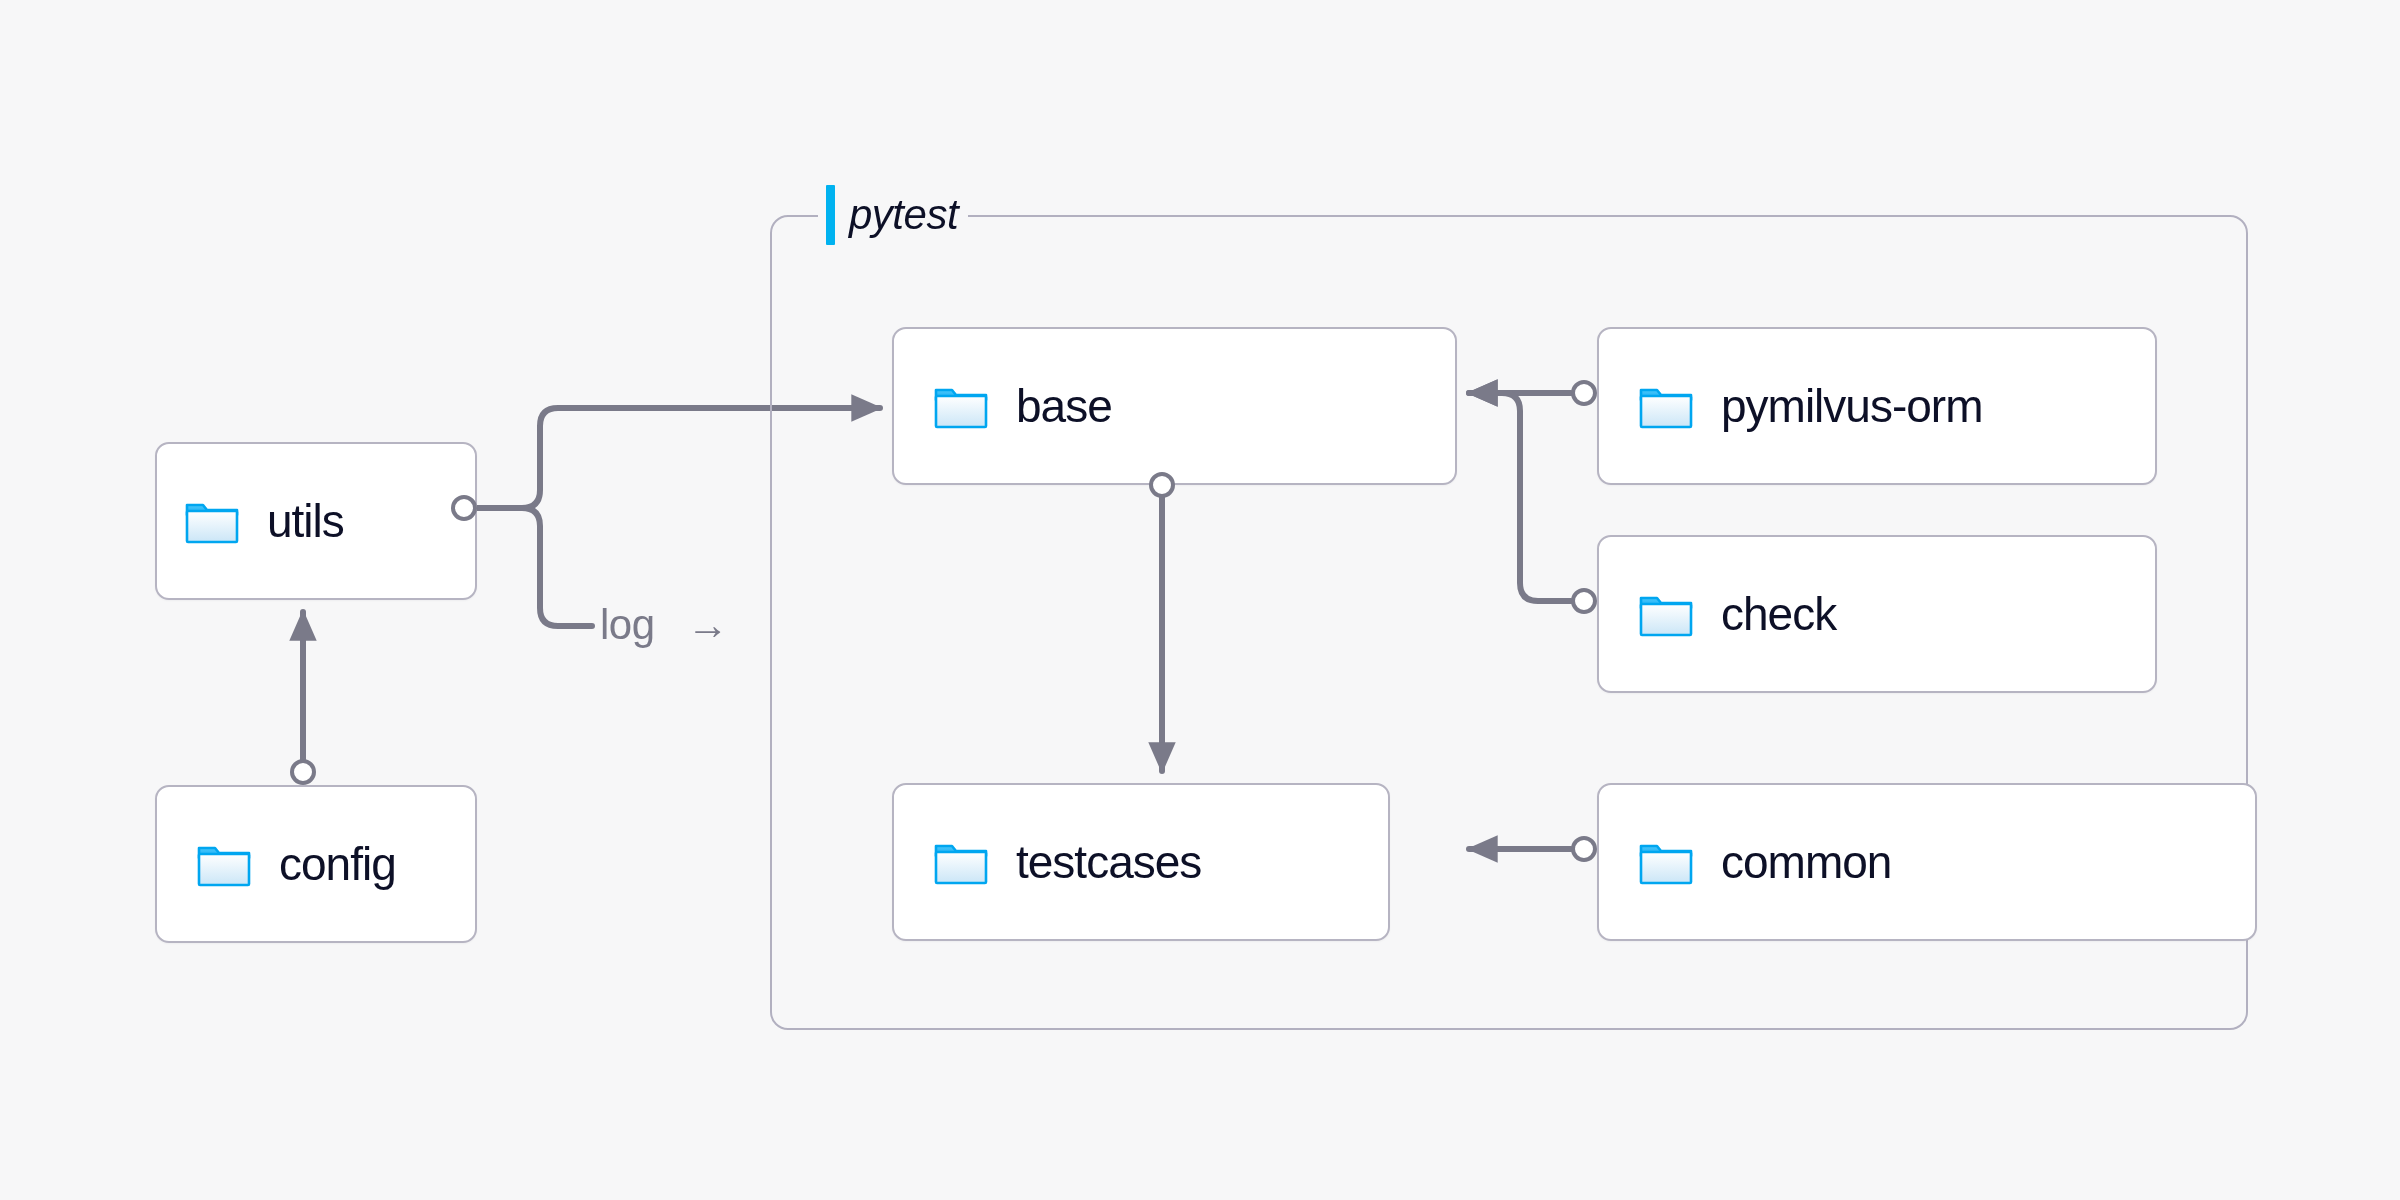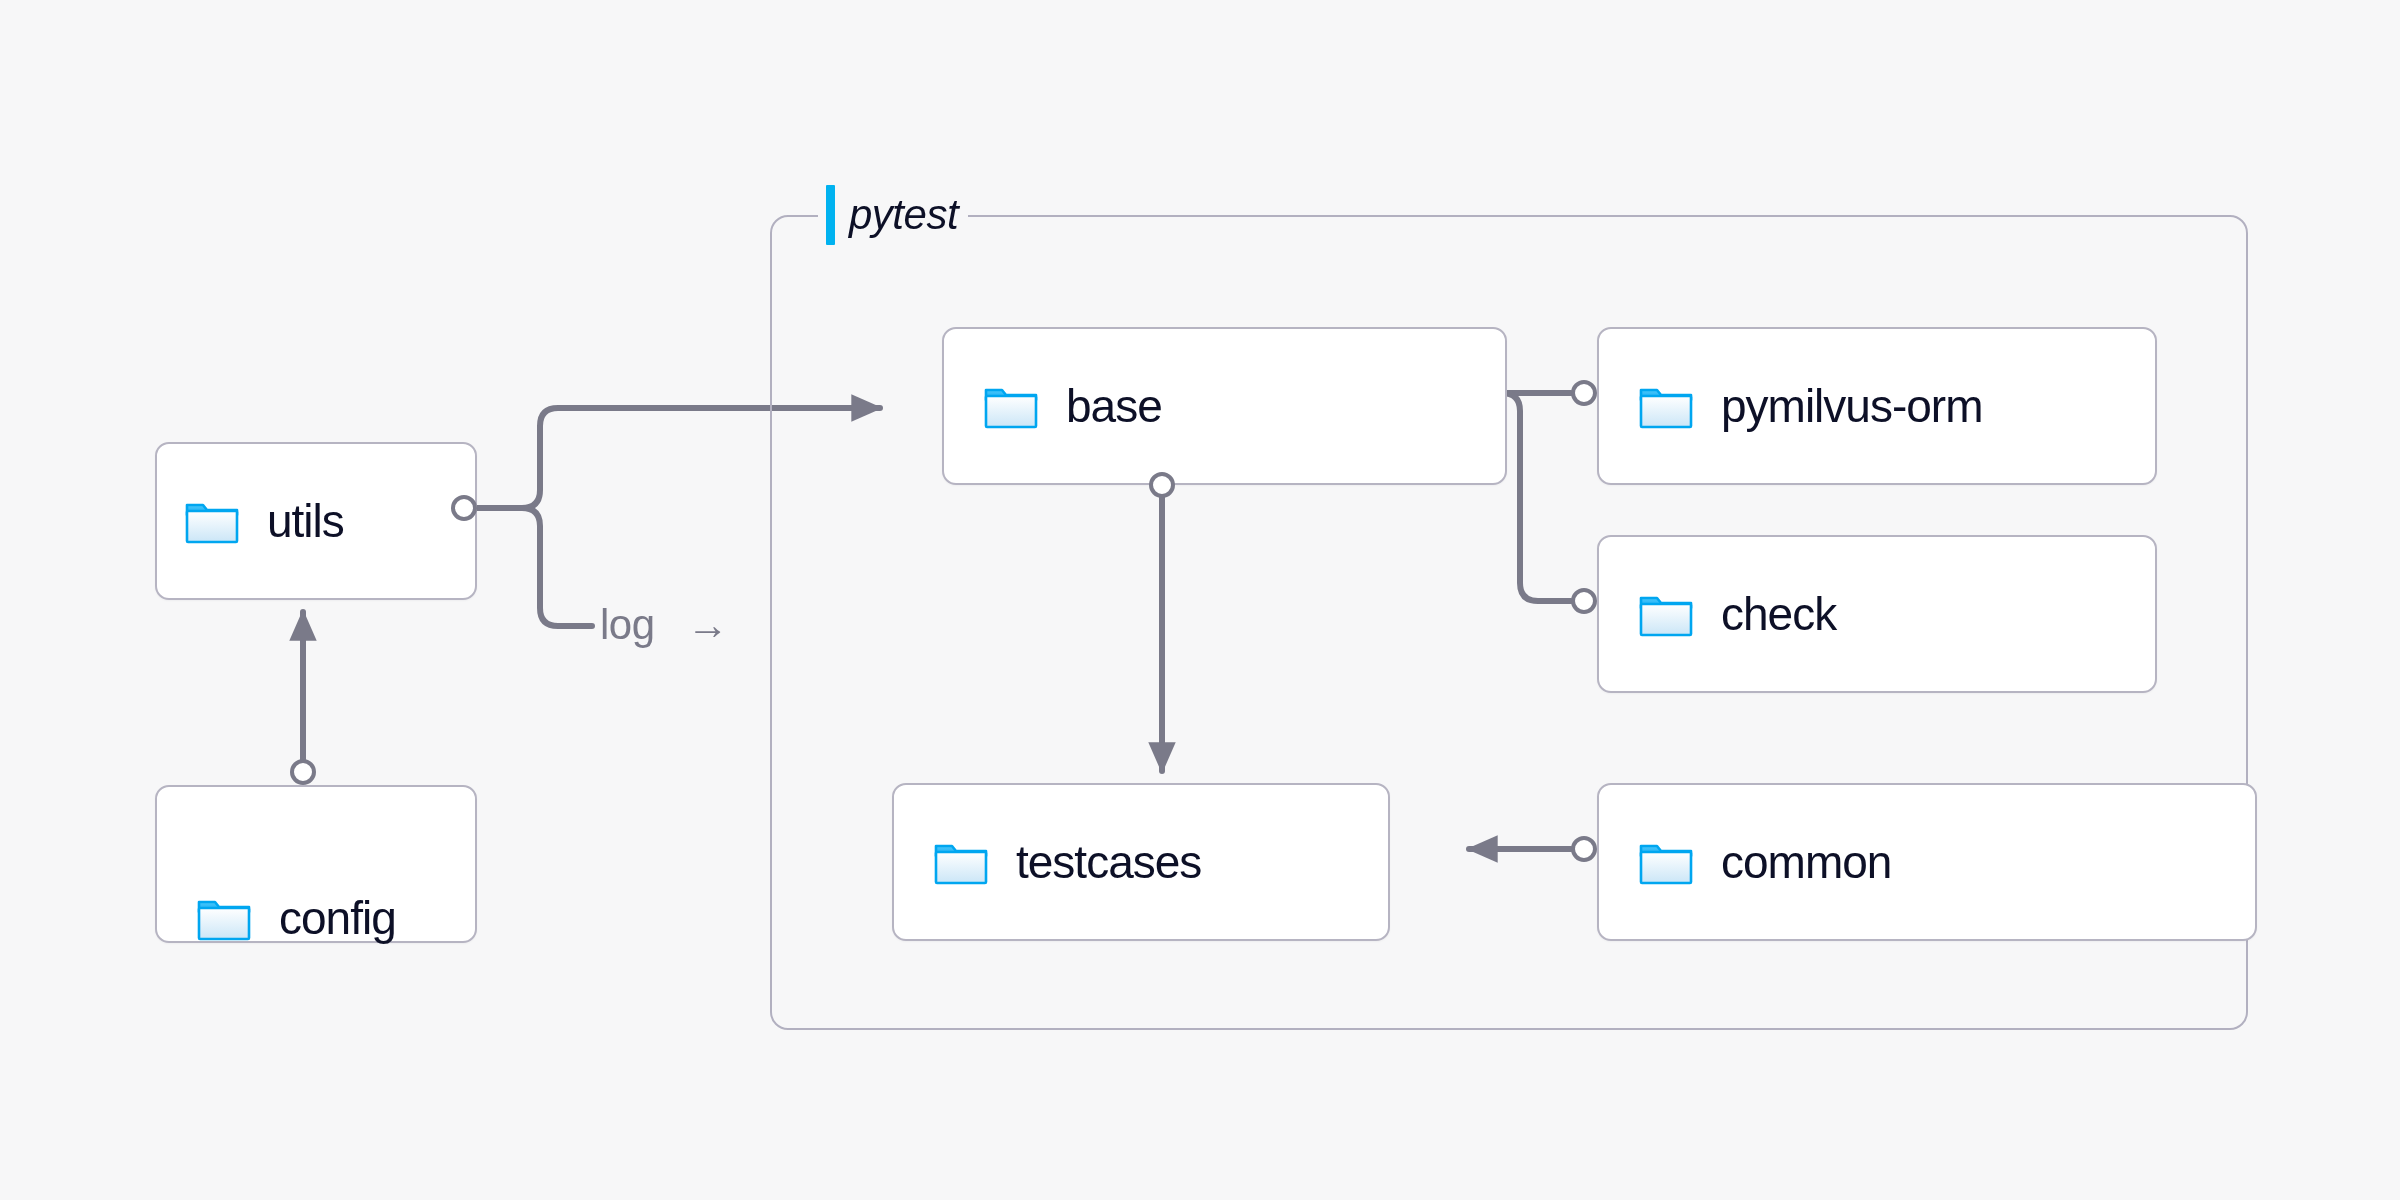--- a/index.html
+++ b/index.html
@@ -161,30 +161,30 @@
 
   <div class="node" style="left:155px; top:442px; width:322px; height:158px;padding-left:28px;">
     <svg class="folder-icon" viewBox="0 0 54 46" xmlns="http://www.w3.org/2000/svg">
       <path d="M2 7 h16 l4 5 h30 v5 H2 z" fill="url(#folderTabGrad)" stroke="#00a6f0" stroke-width="2.6" stroke-linejoin="round"></path>
       <rect x="2" y="13" width="50" height="31" rx="1" fill="url(#folderGrad)" stroke="#00a6f0" stroke-width="2.6"></rect>
     </svg>
     <span class="node-label">utils</span>
   </div>
   <div class="port" style="left:464px; top:508px; transform:translate(-50%,-50%);"></div>
 
-  <div class="node" style="left:155px; top:785px; width:322px; height:158px;align-items:flex-end;">
+  <div class="node" style="left:155px; top:785px; width:322px; height:158px;">
     <svg class="folder-icon" viewBox="0 0 54 46" xmlns="http://www.w3.org/2000/svg">
       <path d="M2 7 h16 l4 5 h30 v5 H2 z" fill="url(#folderTabGrad)" stroke="#00a6f0" stroke-width="2.6" stroke-linejoin="round"></path>
       <rect x="2" y="13" width="50" height="31" rx="1" fill="url(#folderGrad)" stroke="#00a6f0" stroke-width="2.6"></rect>
     </svg>
     <span class="node-label">config</span>
   </div>
   <div class="port" style="left:303px; top:772px; transform:translate(-50%,-50%);"></div>
 
-  <div class="node" style="left:942px; top:327px; width:565px; height:158px;">
+  <div class="node" style="left:892px; top:327px; width:565px; height:158px;">
     <svg class="folder-icon" viewBox="0 0 54 46" xmlns="http://www.w3.org/2000/svg">
       <path d="M2 7 h16 l4 5 h30 v5 H2 z" fill="url(#folderTabGrad)" stroke="#00a6f0" stroke-width="2.6" stroke-linejoin="round"></path>
       <rect x="2" y="13" width="50" height="31" rx="1" fill="url(#folderGrad)" stroke="#00a6f0" stroke-width="2.6"></rect>
     </svg>
     <span class="node-label">base</span>
   </div>
   <div class="port" style="left:1162px; top:485px; transform:translate(-50%,-50%);"></div>
 
   <div class="node" style="left:892px; top:783px; width:498px; height:158px;">
     <svg class="folder-icon" viewBox="0 0 54 46" xmlns="http://www.w3.org/2000/svg">

